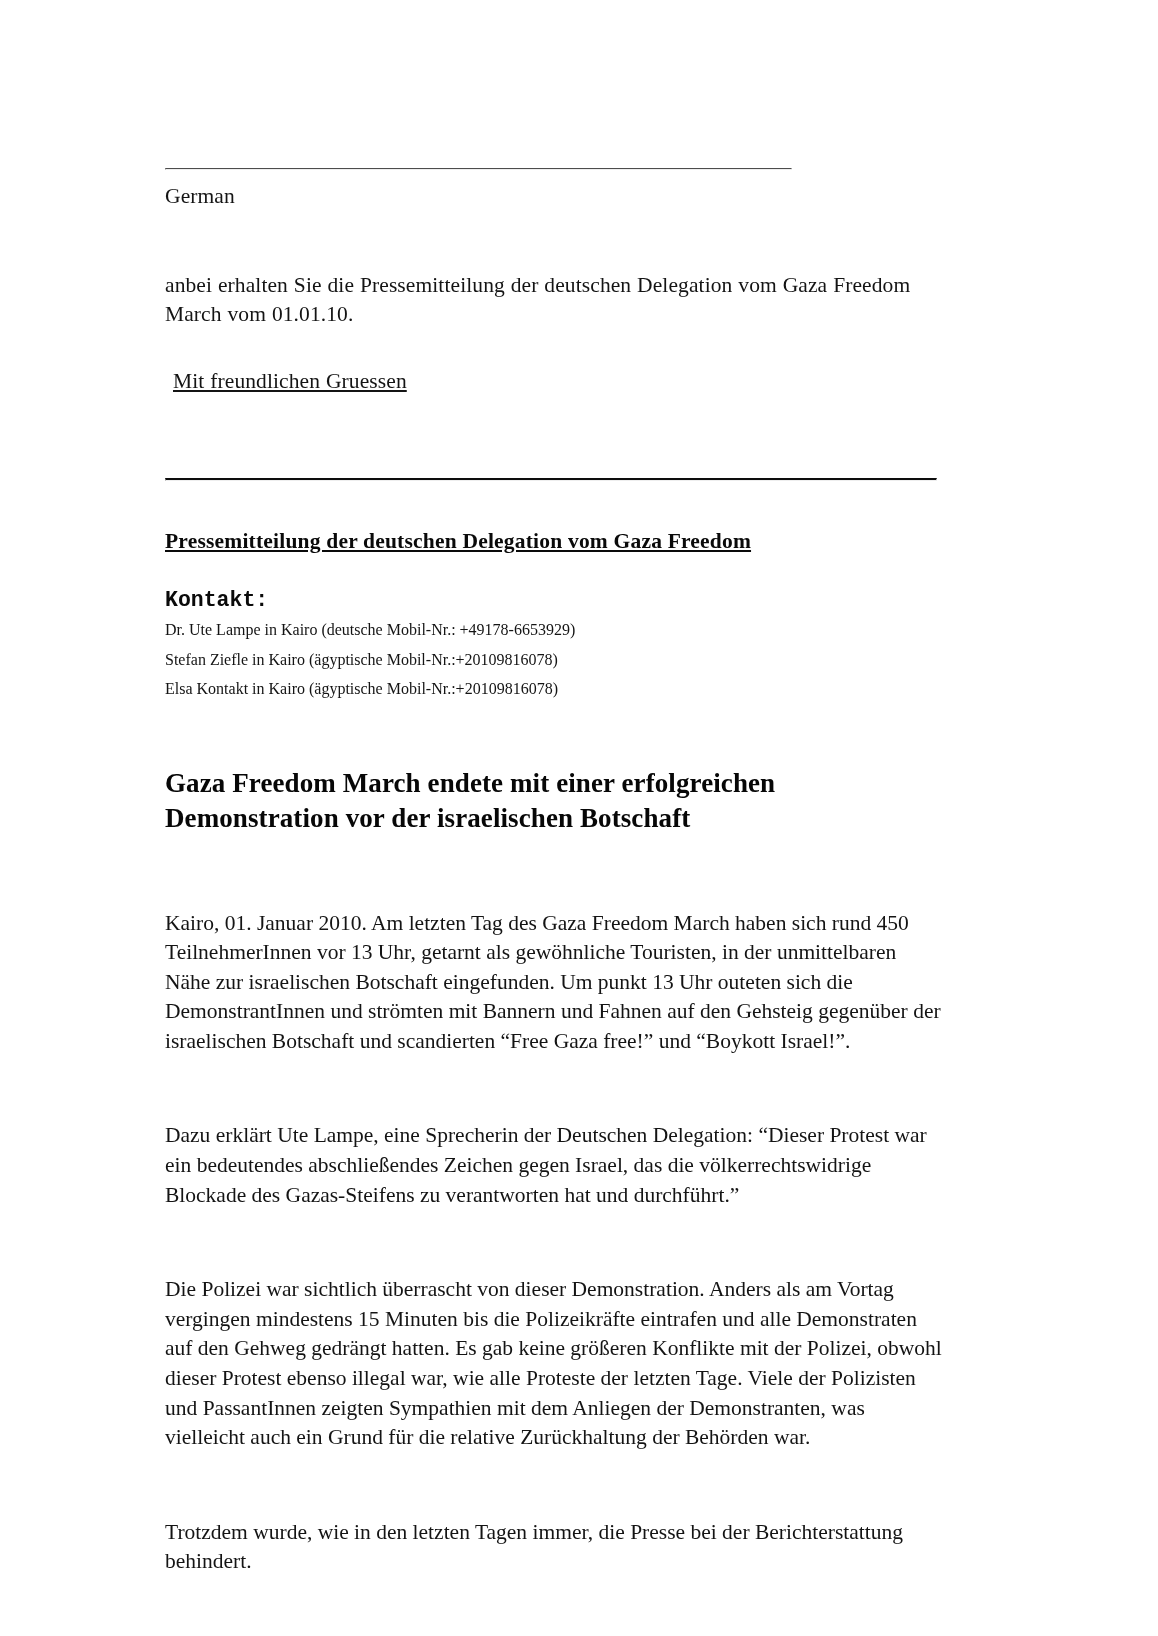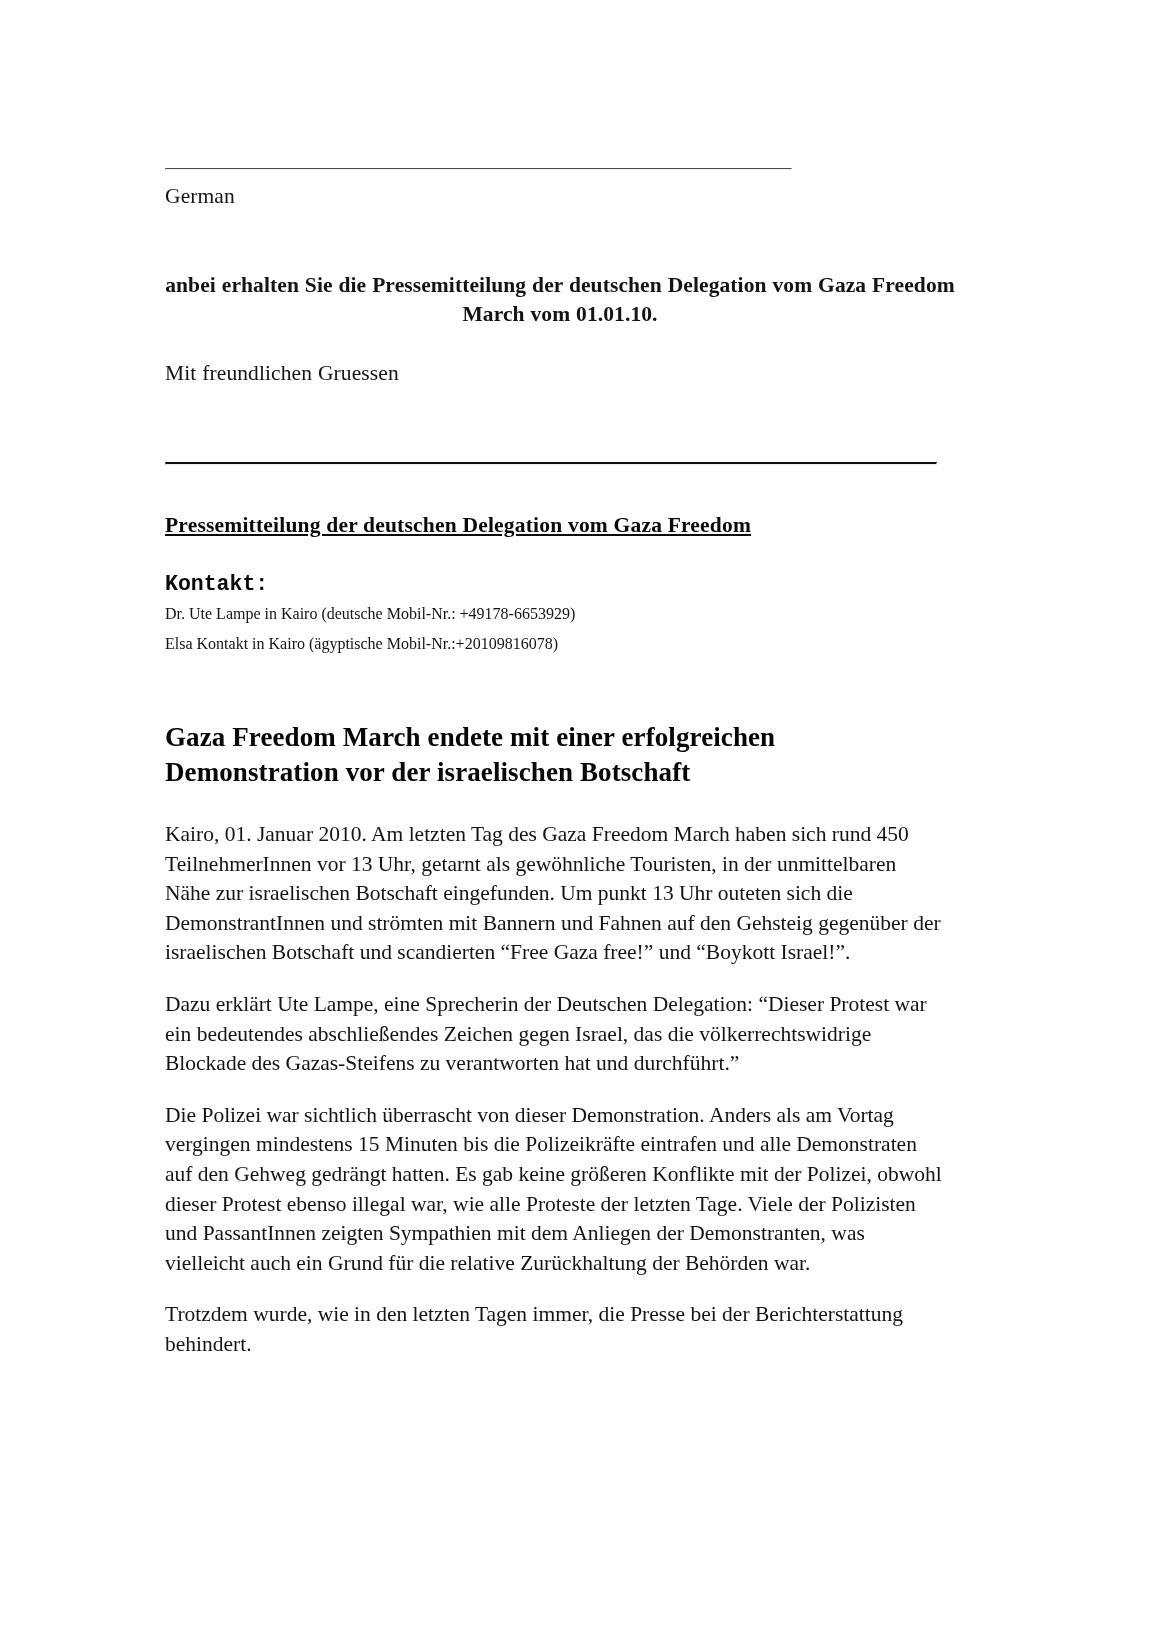--- a/index.html
+++ b/index.html
@@ -44,32 +44,31 @@
   
   .line,
   .para {
     font-size: 21.5px;
     line-height: 29px;
     letter-spacing: 0.1px;
     word-spacing: 0.4px;
     color: #141414;
   }
   .para {
-    text-align: center;
-    font-weight: bold;
+    text-align: left;
   }
 
   .gap-after-rule  { height: 12px; }
   .gap-sm          { height: 22px; }
   .gap-md          { height: 30px; }
   .gap-lg          { height: 46px; }
   .gap-xl          { height: 62px; }
   .gap-xxl         { height: 74px; }
 
-  .block-sender .line { margin: 0; }
+  .block-sender .line { margin: 8px; text-decoration: underline; }
 
   .subject {
     font-size: 21.5px;
     line-height: 29px;
     font-weight: bold;
     color: #0a0a0a;
     letter-spacing: 0.2px;
     text-decoration: underline;
   }
   .contact-label {
@@ -92,20 +91,21 @@
     color: #070707;
     letter-spacing: 0.1px;
     width: 775px;
   }
 
   .body-para {
     font-size: 21.5px;
     line-height: 29.6px;
     color: #141414;
     width: 782px;
+    margin-top: 43px;
   }
 </style>
 </head>
 <body>
 
 <div class="page">
   <div class="content">
 
     <hr class="rule-thin">
     <div class="gap-after-rule"></div>
@@ -130,20 +130,21 @@
     <hr class="rule-thick">
 
     <div class="gap-lg"></div>
 
     <div class="subject">Pressemitteilung der deutschen Delegation vom Gaza Freedom</div>
 
     <div class="gap-md"></div>
 
     <div class="contact-label">Kontakt:</div>
     <div class="contact-line">Dr. Ute Lampe in Kairo (deutsche Mobil-Nr.: +49178-6653929)</div>
+    <div class="contact-line">Stefan Ziefle in Kairo (ägyptische Mobil-Nr.:+20109816078)</div>
     <div class="contact-line">Elsa Kontakt in Kairo (ägyptische Mobil-Nr.:+20109816078)</div>
 
     <div class="gap-xl"></div>
 
     <div class="headline">Gaza Freedom March endete mit einer erfolgreichen Demonstration vor der israelischen Botschaft</div>
 
     <div class="gap-md"></div>
 
     <div class="body-para">Kairo, 01. Januar 2010.  Am letzten Tag des Gaza Freedom March haben sich rund 450 TeilnehmerInnen vor 13 Uhr, getarnt als gewöhnliche Touristen, in der unmittelbaren Nähe zur israelischen Botschaft eingefunden. Um punkt 13 Uhr outeten sich die DemonstrantInnen und strömten mit Bannern und Fahnen auf den Gehsteig gegenüber der israelischen Botschaft und scandierten “Free Gaza free!” und “Boykott Israel!”.</div>
 

